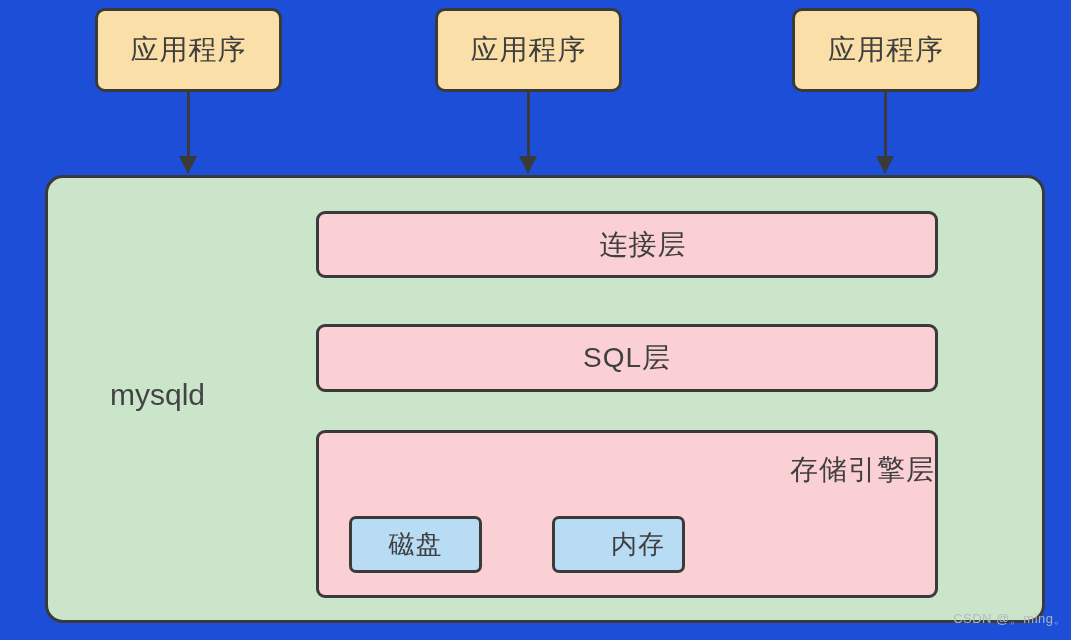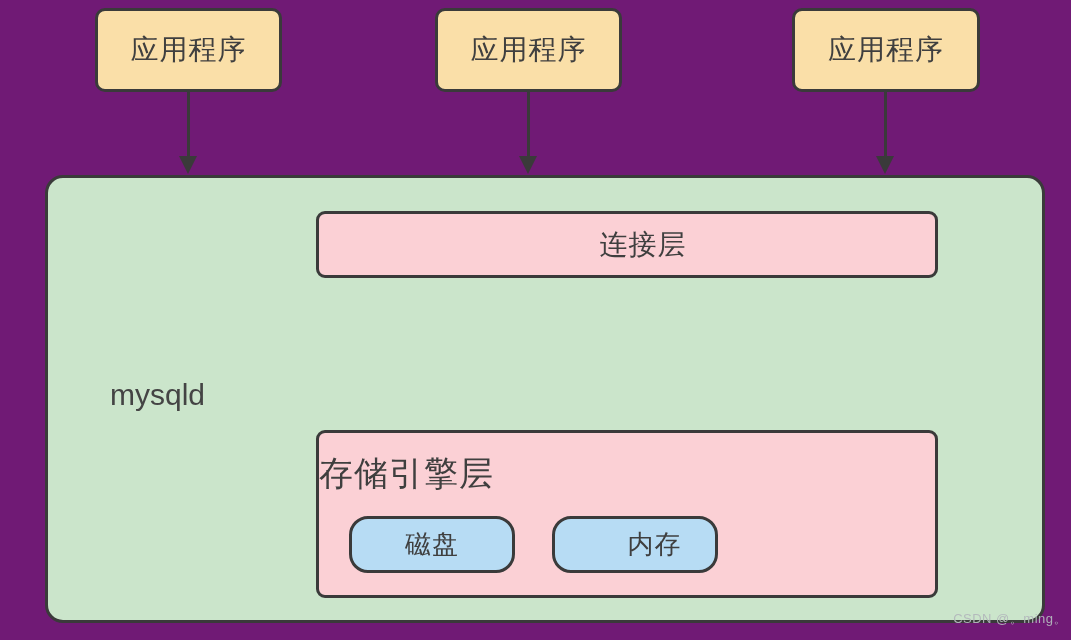--- a/index.html
+++ b/index.html
@@ -1,21 +1,21 @@
 <!DOCTYPE html>
 <html><head>
 <meta charset="utf-8">
 <style>
   html, body { margin: 0; padding: 0; }
   body { font-family: "Liberation Sans", "DejaVu Sans", sans-serif; }
   .canvas {
     position: relative;
     width: 1071px;
     height: 640px;
-    background: #701a75;
+    background: #1d4ed8;
     overflow: hidden;
   }
   .app-box {
     position: absolute;
     top: 8px;
     width: 187px;
     height: 84px;
     background: #fadfa8;
     border: 3px solid #3a3a3a;
     border-radius: 10px;
@@ -86,32 +86,32 @@
     justify-content: center;
     height: 100%;
     font-size: 28px;
     letter-spacing: 1px;
   }
   .layer-storage .layer-title {
     position: absolute;
     top: 18px;
     left: 0;
     width: 100%;
-    text-align: left;
-    font-size: 34px;
+    text-align: right;
+    font-size: 28px;
     letter-spacing: 1px;
   }
   .component {
     position: absolute;
     top: 83px;
-    width: 166px;
+    width: 133px;
     height: 57px;
     background: #b7dcf4;
     border: 3px solid #3a3a3a;
-    border-radius: 19px;
+    border-radius: 7px;
     box-sizing: border-box;
     display: flex;
     align-items: center;
     justify-content: center;
     font-size: 26px;
     color: #3f3f3f;
     letter-spacing: 1px;
   }
   .component-disk { left: 30px; }
   .component-memory { left: 233px; padding-left: 39px; }
@@ -150,20 +150,23 @@
   <div class="arrow-head" style="left:876px;"></div>
 
   <div class="mysqld-container">
 
     <div class="mysqld-label">mysqld</div>
 
     <div class="layer layer-connection">
       <div class="layer-center">连接层</div>
     </div>
 
+    <div class="layer layer-sql">
+      <div class="layer-center">SQL层</div>
+    </div>
 
     <div class="layer layer-storage">
       <div class="layer-title">存储引擎层</div>
 
       <div class="component component-disk">
         <span>磁盘</span>
       </div>
       <div class="component component-memory">
         <span>内存</span>
       </div>

